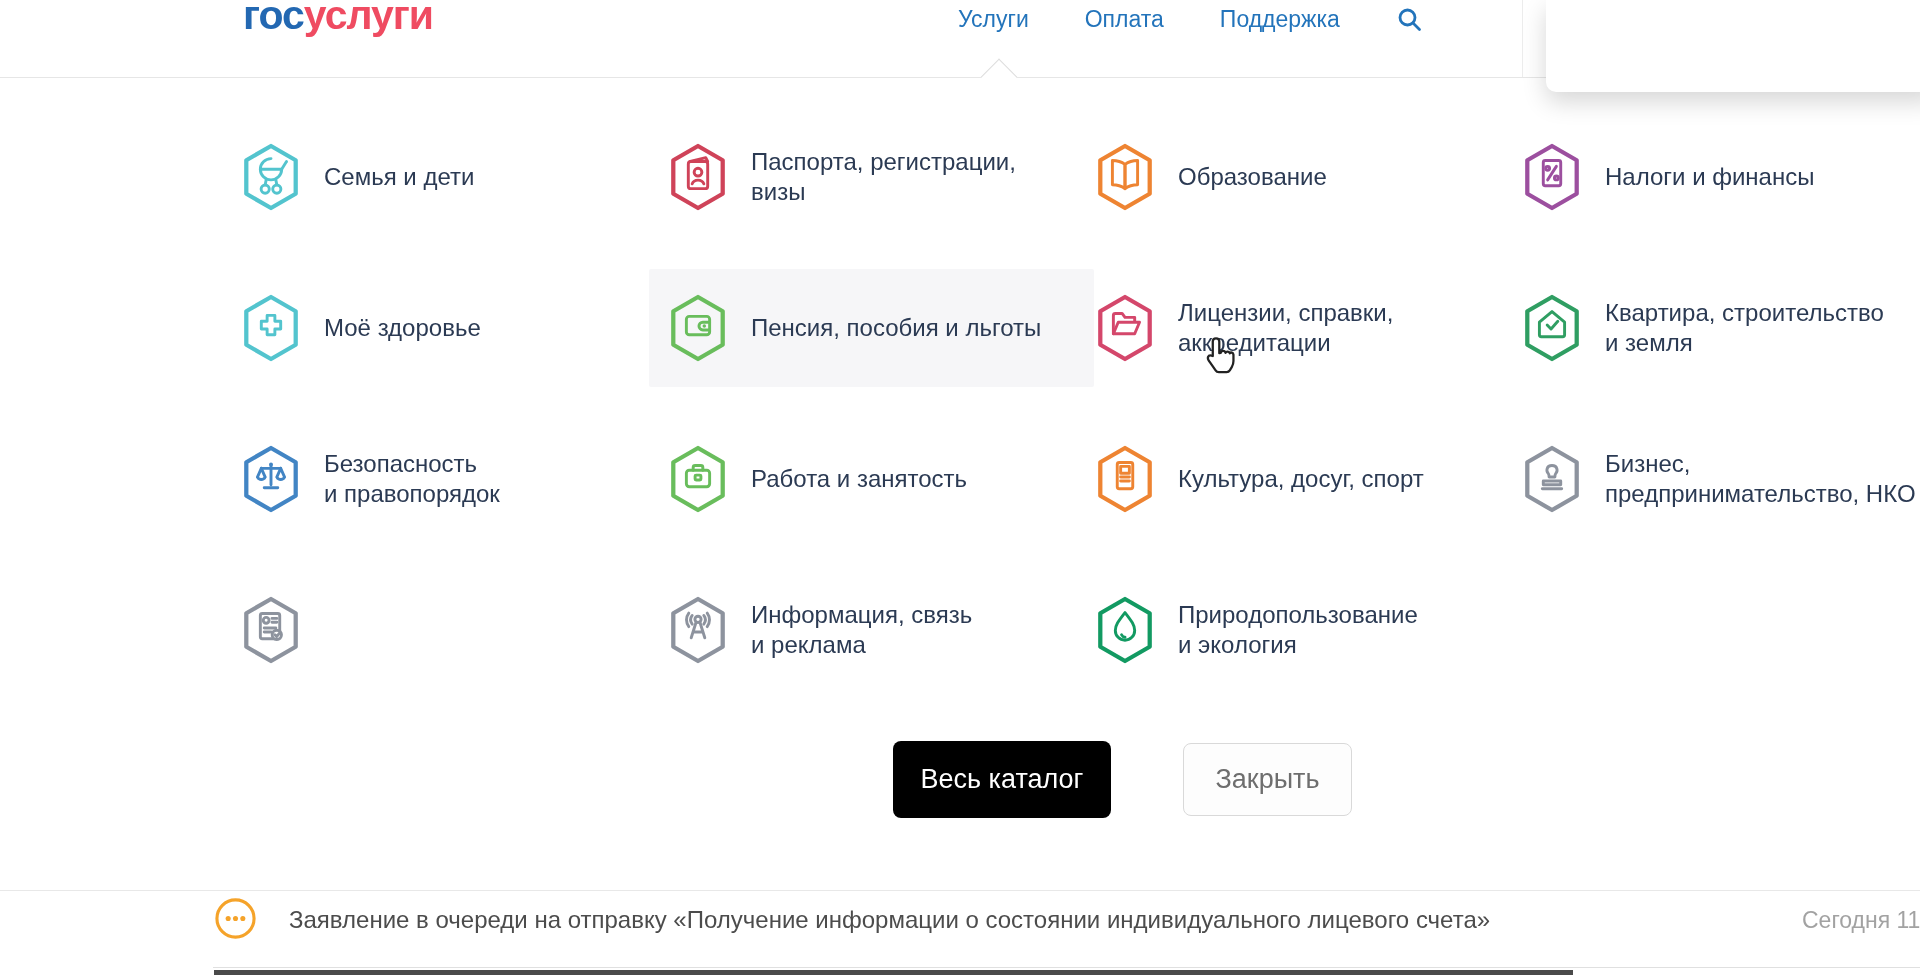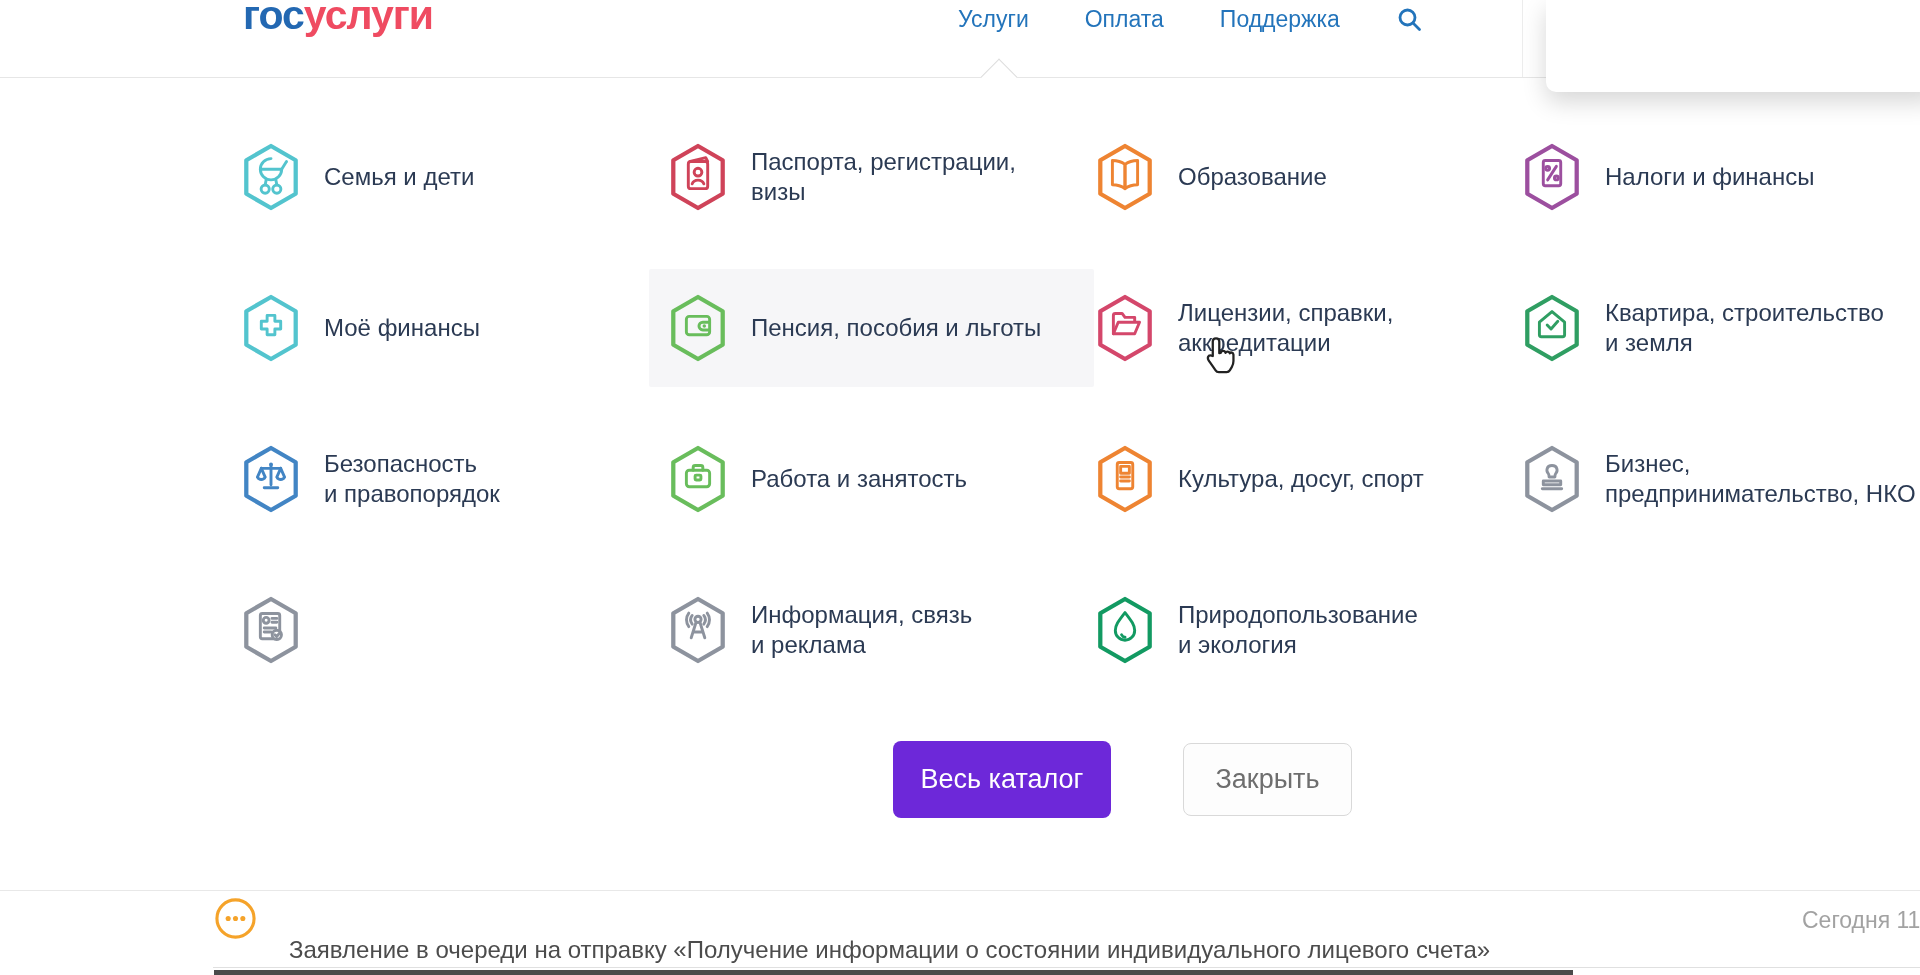--- a/index.html
+++ b/index.html
@@ -35,21 +35,21 @@
   
   .btn { position:absolute; display:flex; align-items:center; justify-content:center;
          font-size:27px; border-radius:8px; cursor:pointer; }
   .btn-primary { left:893px; top:741px; width:218px; height:77px; color:#fff; }
   .btn-close { left:1139px; top:743px; width:169px; height:73px; background:#fdfdfd; border:1px solid #d9d9d9;margin-left:44px; }
 
   
   .notif-top { position:absolute; left:0; top:890px; width:1920px; height:1px; background:#e8e8e8; }
   .notif-bottom { position:absolute; left:213px; top:967px; width:1707px; height:1px; background:#e0e0e0; }
   .notif-icon { position:absolute; left:214px; top:897px; }
-  .notif-text { position:absolute; left:289px; top:936px; font-size:24px; white-space:nowrap; }
+  .notif-text { position:absolute; left:289px; top:906px; font-size:24px; white-space:nowrap; }
   .notif-time { position:absolute; left:1802px; top:907px; font-size:23px; white-space:nowrap; }
   .fold-bar { position:absolute; left:214px; top:970px; width:1359px; height:5px; }
 
   .cursor { position:absolute; left:1203px; top:336px; z-index:40; }
 </style>
 </head>
 <body>
 
 <div class="header">
   <div class="logo">
@@ -128,21 +128,21 @@
     <span class="cat-label">Налоги и финансы</span>
   </div>
 
   <div class="cat">
     <span class="hex" style="color: rgb(83, 196, 206);">
       <svg viewBox="0 0 64 72" width="62" height="70">
         <polygon class="hexo" points="32 4 57.5 18.7 57.5 53.3 32 68 6.5 53.3 6.5 18.7"></polygon>
         <path d="M28 23 h8 v6 h6 v8 h-6 v6 h-8 v-6 h-6 v-8 h6 z"></path>
       </svg>
     </span>
-    <span class="cat-label">Моё финансы</span>
+    <span class="cat-label">Моё здоровье</span>
   </div>
 
   <div class="cat" style="background-color: rgb(246, 246, 248);">
     <span class="hex" style="color: rgb(105, 189, 92);">
       <svg viewBox="0 0 64 72" width="62" height="70">
         <polygon class="hexo" points="32 4 57.5 18.7 57.5 53.3 32 68 6.5 53.3 6.5 18.7"></polygon>
         <rect x="20" y="24" width="24" height="19" rx="3"></rect>
         <path d="M44 30 h-7 a4 4 0 0 0 0 8 h7"></path>
         <circle class="fill" cx="38.5" cy="34" r="1.8"></circle>
       </svg>
@@ -259,21 +259,21 @@
         <path d="M32 18 c7 9 10 13 10 18.5 a10 10 0 0 1 -20 0 C22 31 25 27 32 18 z"></path>
         <path d="M28.5 41 a5 5 0 0 0 3.5 2.5"></path>
       </svg>
     </span>
     <span class="cat-label">Природопользование
 и экология</span>
   </div>
 
 </div>
 
-<div class="btn btn-primary" style="background-color: #6d28d9;">
+<div class="btn btn-primary" style="background-color: #000000;">
   <span>Весь каталог</span>
 </div>
 <div class="btn btn-close" style="color: rgb(110, 110, 110);">
   <span>Закрыть</span>
 </div>
 
 <div class="notif-top"></div>
 <div class="notif-icon" style="color: rgb(245, 163, 42);">
   <svg width="43" height="43" viewBox="0 0 44 44">
     <circle cx="22" cy="22" r="19" fill="none" stroke="currentColor" stroke-width="3.2"></circle>

